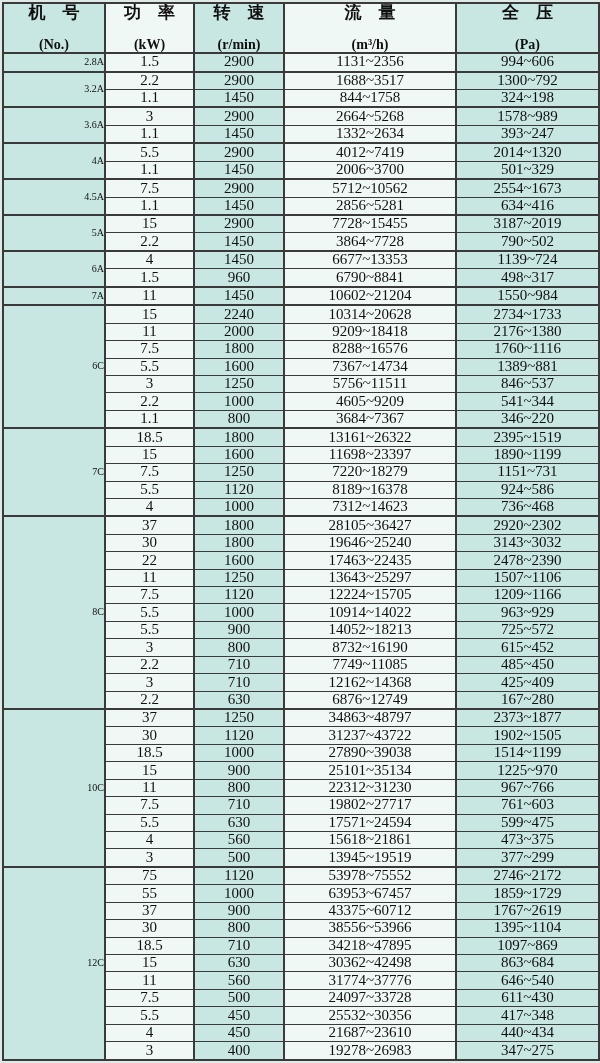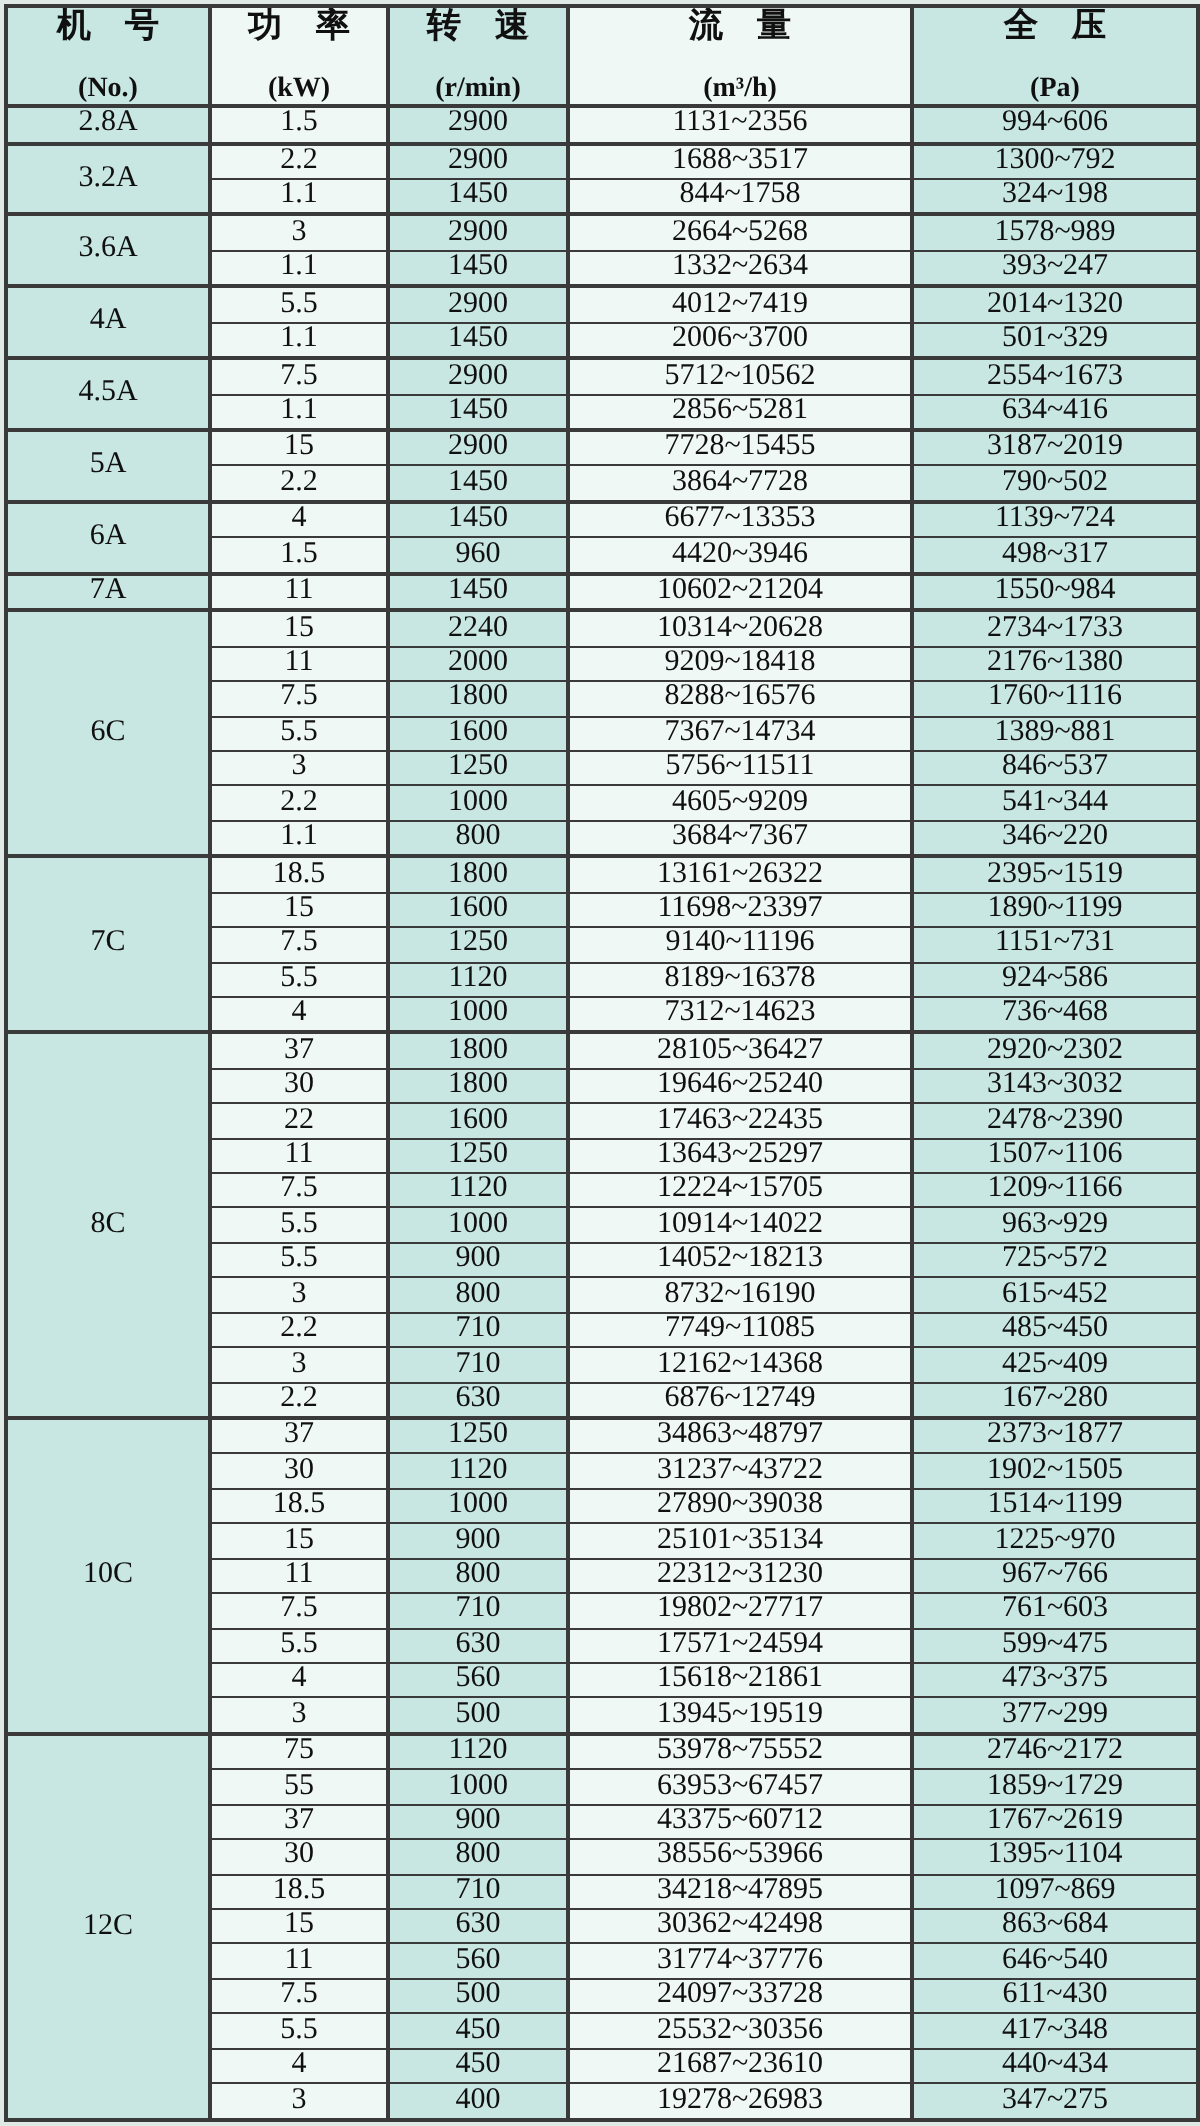--- a/index.html
+++ b/index.html
@@ -37,21 +37,21 @@
   thead th{
     height:44px;
     border-bottom-width:2px;
     font-weight:bold;
     font-family:Liberation Serif, serif;
   }
   tr.group-start td{border-top-width:2px;}
   .c0,.c2,.c4{background:var(--teal);}
   .c1,.c3{background:var(--light);}
   td{font-size:15px;line-height:1.05;}
-  td.c0{font-size:15px;}
+  td.c0{font-size:10px;text-align:right;}
   .zh{font-size:17px;font-weight:bold;line-height:1.1;}
   .unit{font-size:14px;font-weight:bold;line-height:1.1;margin-top:14px;}
 </style>
 </head>
 <body>
 
 <table>
   <colgroup>
     <col style="width:102px">
     <col style="width:89px">
@@ -159,21 +159,21 @@
       <tr class="group-start">
         <td rowspan="2" class="c0">6A</td>
         <td class="c1">4</td>
         <td class="c2">1450</td>
         <td class="c3">6677~13353</td>
         <td class="c4">1139~724</td>
       </tr>
       <tr>
         <td class="c1">1.5</td>
         <td class="c2">960</td>
-        <td class="c3">4420~3946</td>
+        <td class="c3">6790~8841</td>
         <td class="c4">498~317</td>
       </tr>
       <tr class="group-start">
         <td rowspan="1" class="c0">7A</td>
         <td class="c1">11</td>
         <td class="c2">1450</td>
         <td class="c3">10602~21204</td>
         <td class="c4">1550~984</td>
       </tr>
       <tr class="group-start">
@@ -228,21 +228,21 @@
       </tr>
       <tr>
         <td class="c1">15</td>
         <td class="c2">1600</td>
         <td class="c3">11698~23397</td>
         <td class="c4">1890~1199</td>
       </tr>
       <tr>
         <td class="c1">7.5</td>
         <td class="c2">1250</td>
-        <td class="c3">9140~11196</td>
+        <td class="c3">7220~18279</td>
         <td class="c4">1151~731</td>
       </tr>
       <tr>
         <td class="c1">5.5</td>
         <td class="c2">1120</td>
         <td class="c3">8189~16378</td>
         <td class="c4">924~586</td>
       </tr>
       <tr>
         <td class="c1">4</td>

